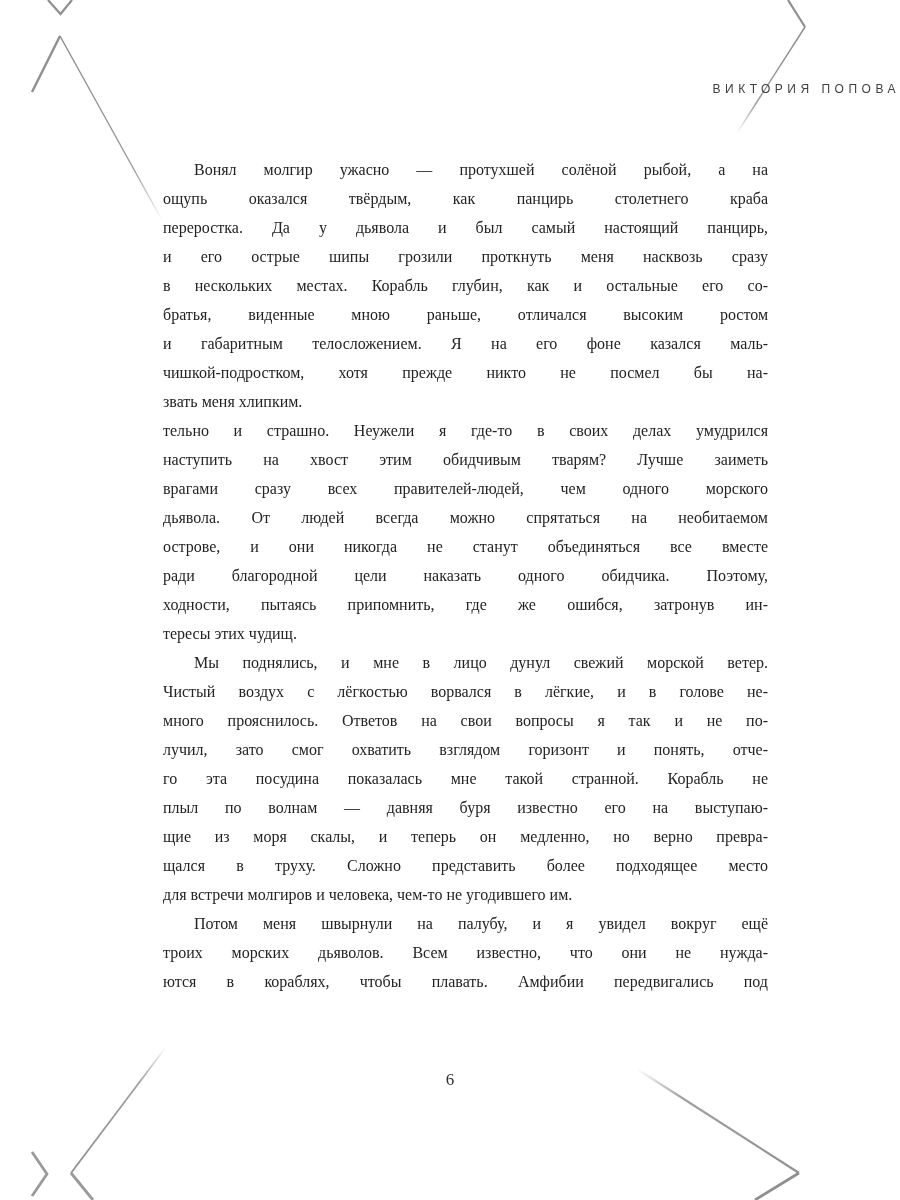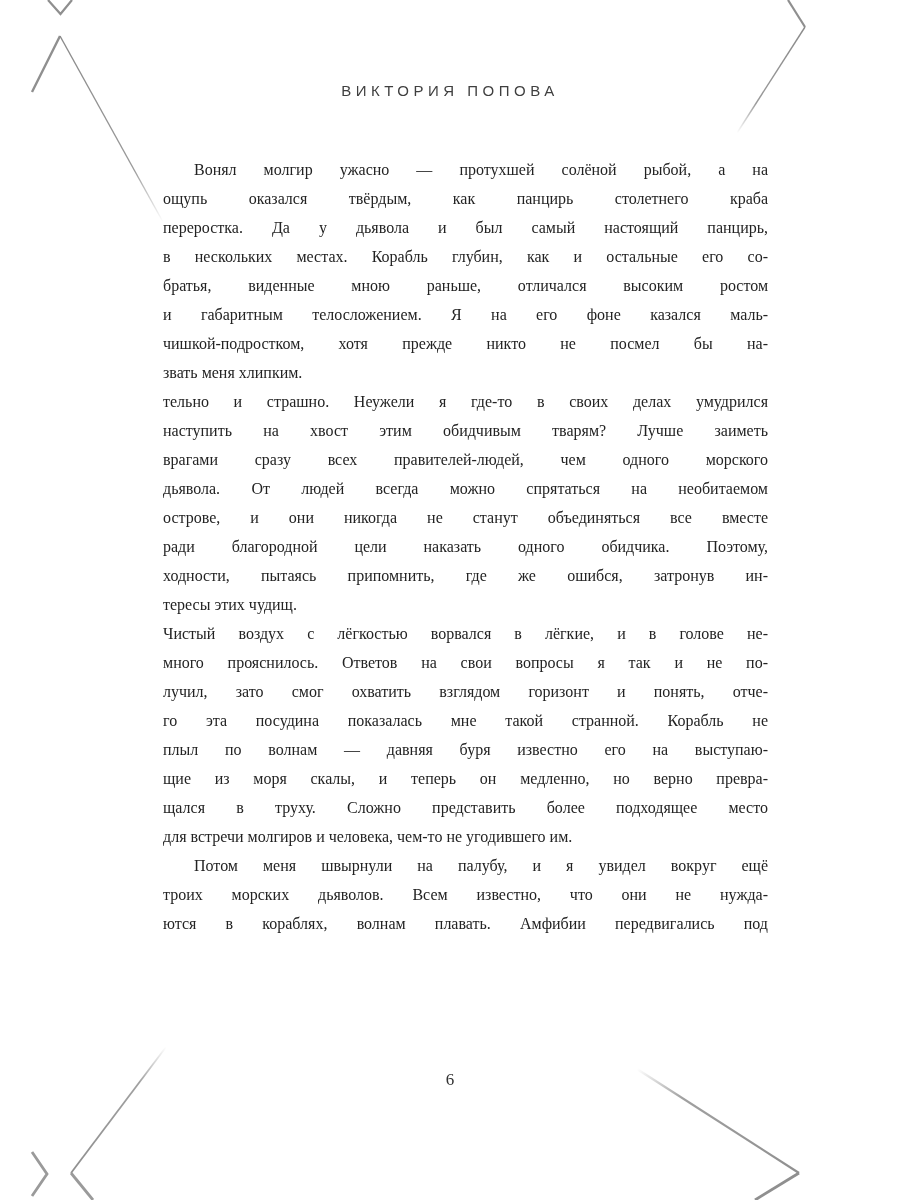--- a/index.html
+++ b/index.html
@@ -21,23 +21,23 @@
     top: 0;
     width: 900px;
     height: 1200px;
     pointer-events: none;
   }
   .running-head {
     position: absolute;
     top: 82px;
     left: 0;
     width: 100%;
-    text-align: center;
+    text-align: right;
     font-family: "Liberation Sans", sans-serif;
-    font-size: 15px;
+    font-size: 12px;
     font-weight: 300;
     letter-spacing: 4.5px;
     color: #3f3f3f;
   }
   .body-text {
     position: absolute;
     left: 163px;
     top: 155px;
     width: 605px;
     font-size: 16px;
@@ -120,41 +120,43 @@
       <line x1="799" y1="1173" x2="755" y2="1200" stroke="#8f8f8f" stroke-width="2.8"></line>
     </g>
   </svg>
 
   <div class="running-head">ВИКТОРИЯ ПОПОВА</div>
 
   <div class="body-text">
       <div class="line indent">Вонял молгир ужасно — протухшей солёной рыбой, а на</div>
       <div class="line">ощупь оказался твёрдым, как панцирь столетнего краба</div>
       <div class="line">переростка. Да у дьявола и был самый настоящий панцирь,</div>
+      <div class="line">и его острые шипы грозили проткнуть меня насквозь сразу</div>
       <div class="line">в нескольких местах. Корабль глубин, как и остальные его со-</div>
       <div class="line">братья, виденные мною раньше, отличался высоким ростом</div>
       <div class="line">и габаритным телосложением. Я на его фоне казался маль-</div>
       <div class="line">чишкой-подростком, хотя прежде никто не посмел бы на-</div>
       <div class="line last">звать меня хлипким.</div>
       <div class="line">тельно и страшно. Неужели я где-то в своих делах умудрился</div>
       <div class="line">наступить на хвост этим обидчивым тварям? Лучше заиметь</div>
       <div class="line">врагами сразу всех правителей-людей, чем одного морского</div>
       <div class="line">дьявола. От людей всегда можно спрятаться на необитаемом</div>
       <div class="line">острове, и они никогда не станут объединяться все вместе</div>
       <div class="line">ради благородной цели наказать одного обидчика. Поэтому,</div>
       <div class="line">ходности, пытаясь припомнить, где же ошибся, затронув ин-</div>
       <div class="line last">тересы этих чудищ.</div>
+      <div class="line indent">Мы поднялись, и мне в лицо дунул свежий морской ветер.</div>
       <div class="line">Чистый воздух с лёгкостью ворвался в лёгкие, и в голове не-</div>
       <div class="line">много прояснилось. Ответов на свои вопросы я так и не по-</div>
       <div class="line">лучил, зато смог охватить взглядом горизонт и понять, отче-</div>
       <div class="line">го эта посудина показалась мне такой странной. Корабль не</div>
       <div class="line">плыл по волнам — давняя буря известно его на выступаю-</div>
       <div class="line">щие из моря скалы, и теперь он медленно, но верно превра-</div>
       <div class="line">щался в труху. Сложно представить более подходящее место</div>
       <div class="line last">для встречи молгиров и человека, чем-то не угодившего им.</div>
       <div class="line indent">Потом меня швырнули на палубу, и я увидел вокруг ещё</div>
       <div class="line">троих морских дьяволов. Всем известно, что они не нужда-</div>
-      <div class="line">ются в кораблях, волнам плавать. Амфибии передвигались под</div>
+      <div class="line">ются в кораблях, чтобы плавать. Амфибии передвигались под</div>
     </div>
 
   <div class="page-number">6</div>
 
 </div>
 
 </body></html>

